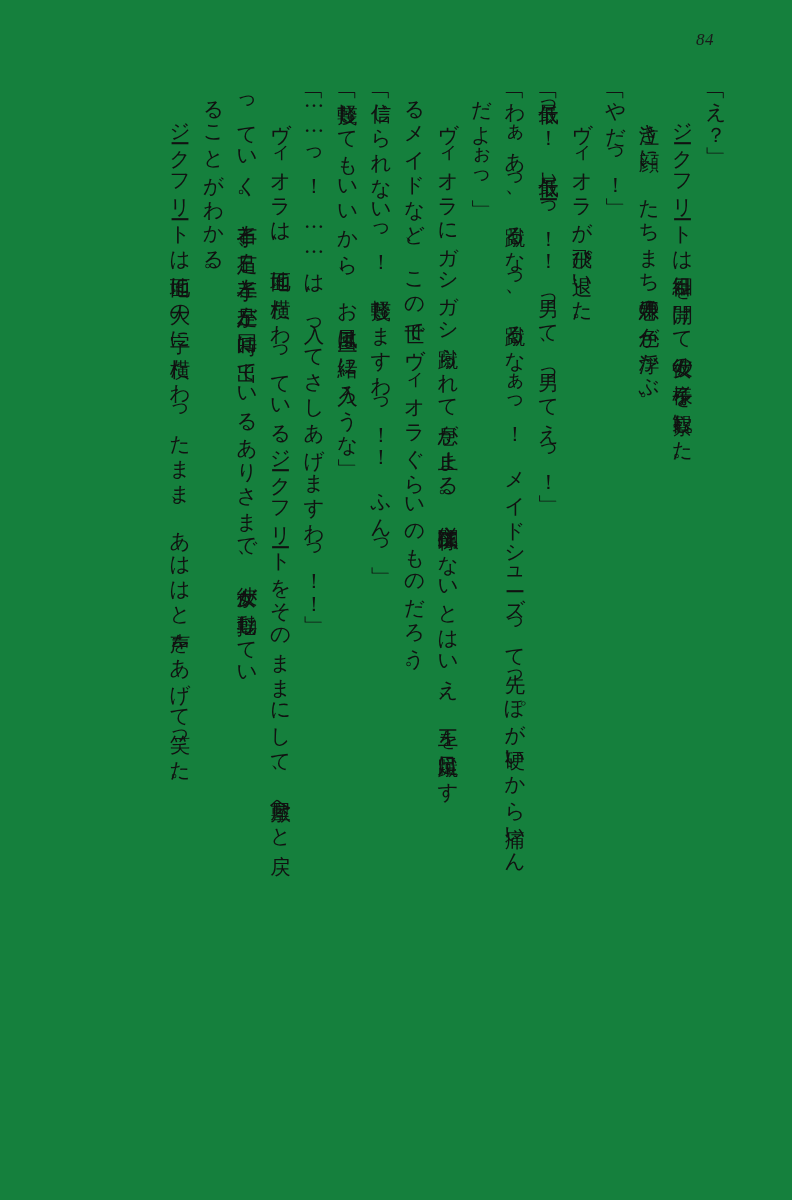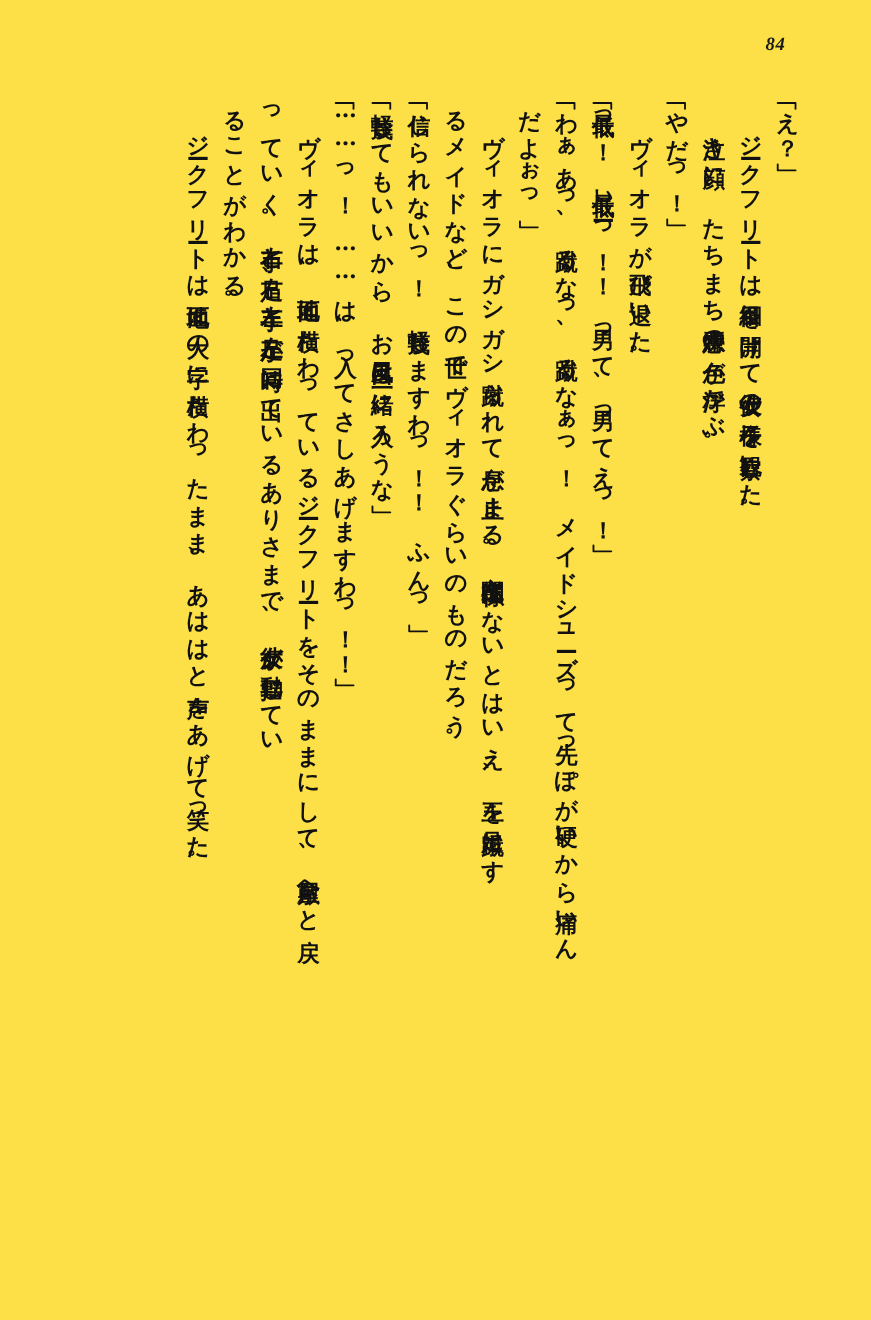--- a/index.html
+++ b/index.html
@@ -11,23 +11,22 @@
     width: 792px;
     height: 1200px;
     font-family: "Liberation Serif", "DejaVu Serif", serif;
     color: #111111;
     overflow: hidden;
   }
   .page {
     position: relative;
     width: 792px;
     height: 1200px;
-    background: #fde047;
+    background: #15803d;
     box-sizing: border-box;
-    font-weight: bold;
   }
   
   .page-number {
     position: absolute;
     top: 30px;
     right: 78px;
     font-family: "Liberation Serif", "DejaVu Serif", serif;
     font-style: italic;
     font-size: 17px;
     letter-spacing: 0.5px;

